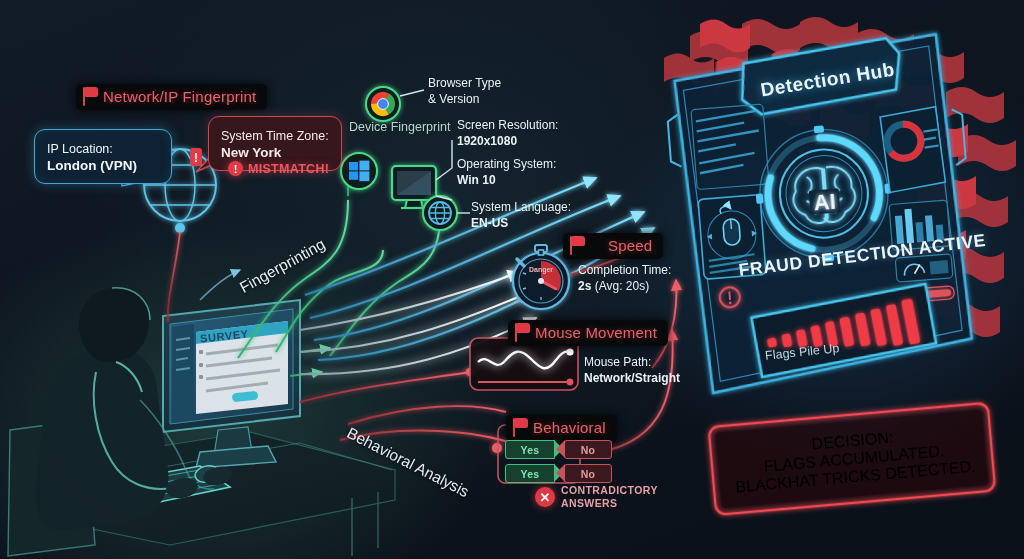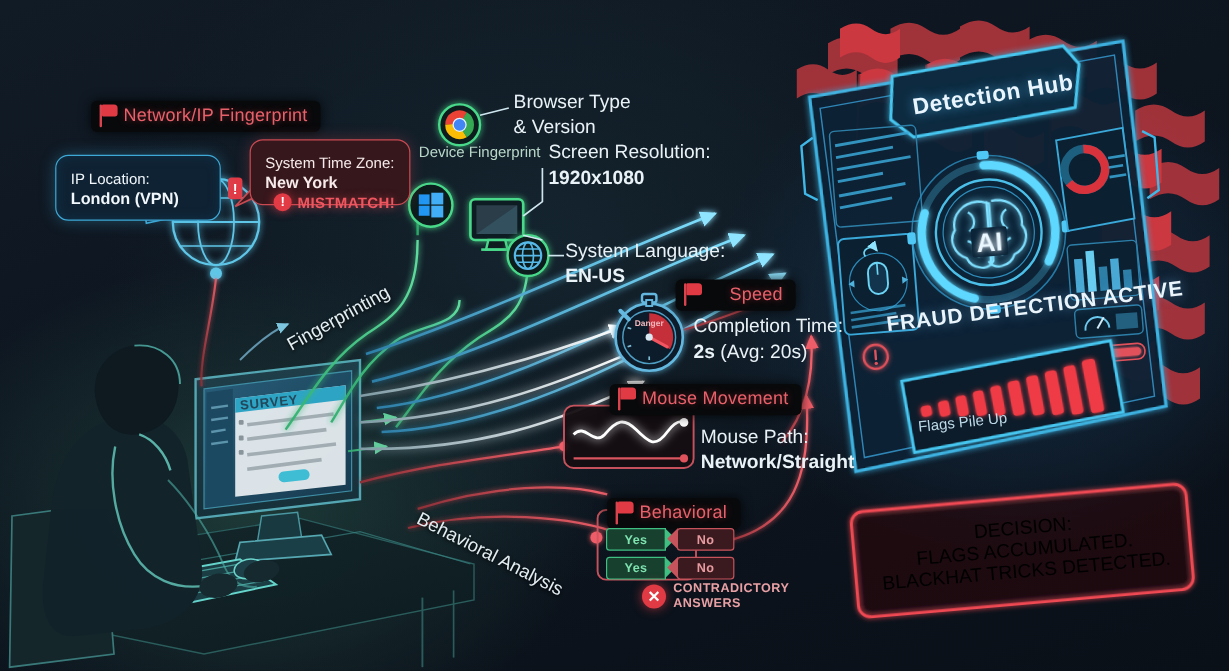--- a/index.html
+++ b/index.html
@@ -30,21 +30,21 @@
   .bub .k{font-size:12.5px;font-weight:400;}
   .bub .v{font-size:13.5px;font-weight:700;}
   .bub.cy{background:#0f2233;border:1.6px solid #3ea9d6;
     box-shadow:0 0 12px rgba(62,169,214,.35),inset 0 0 10px rgba(20,70,100,.4);}
   .bub.cy .k,.bub.cy .v{color:#f1f7fb;}
   .bub.rd{background:#36171c;border:1.6px solid #c94a52;
     box-shadow:0 0 12px rgba(201,74,82,.3);}
   .bub.rd .k,.bub.rd .v{color:#f6eaea;}
 
   
-  .lead{position:absolute;color:#e9f2f6;font-size:16px;line-height:1.3;white-space:nowrap;}
+  .lead{position:absolute;color:#e9f2f6;font-size:12px;line-height:1.3;white-space:nowrap;}
   .lead .v{font-weight:700;}
   .mismatch{position:absolute;display:flex;align-items:center;gap:5px;}
   .mismatch .txt{color:#f0565f;font-size:12.5px;font-weight:700;letter-spacing:.3px;
     text-shadow:0 0 7px rgba(240,86,95,.5);}
   .bang{width:15px;height:15px;border-radius:50%;background:#e23b46;color:#fff;
     font-size:11px;font-weight:700;display:flex;align-items:center;justify-content:center;
     box-shadow:0 0 8px rgba(226,59,70,.7);}
 
   .diaglabel{position:absolute;color:#e3eef2;font-size:15.5px;white-space:nowrap;
     text-shadow:0 1px 3px rgba(0,0,0,.9);}
@@ -483,21 +483,21 @@
   </svg>
 
   <div class="chip" style="left:76px;top:84px;">
     <span class="flagico">
         <i></i>
         <b></b>
       </span>
     <span class="lbl">Network/IP Fingerprint</span>
   </div>
 
-  <div class="bub cy" style="left:46px;top:129px;width:112px;">
+  <div class="bub cy" style="left:34px;top:129px;width:112px;">
     <div class="k">IP Location:</div>
     <div class="v">London (VPN)</div>
   </div>
 
   <div class="bub rd" style="left:208px;top:116px;width:108px;">
     <div class="k">System Time Zone:</div>
     <div class="v">New York</div>
   </div>
 
   <div class="mismatch" style="left:228px;top:161px;">
@@ -510,20 +510,24 @@
     <div>&amp; Version</div>
   </div>
 
   <div style="position:absolute;left:349px;top:120px;color:#b9d7c9;font-size:12.5px;white-space:nowrap;">Device Fingerprint</div>
 
   <div class="lead" style="left:457px;top:118px;">
     <div>Screen Resolution:</div>
     <div class="v">1920x1080</div>
   </div>
 
+  <div class="lead" style="left:457px;top:157px;">
+    <div>Operating System:</div>
+    <div class="v">Win 10</div>
+  </div>
 
   <div class="lead" style="left:471px;top:200px;">
     <div>System Language:</div>
     <div class="v">EN-US</div>
   </div>
 
   <div class="chip" style="left:563px;top:233px;gap:23px;">
     <span class="flagico">
         <i></i>
         <b></b>

